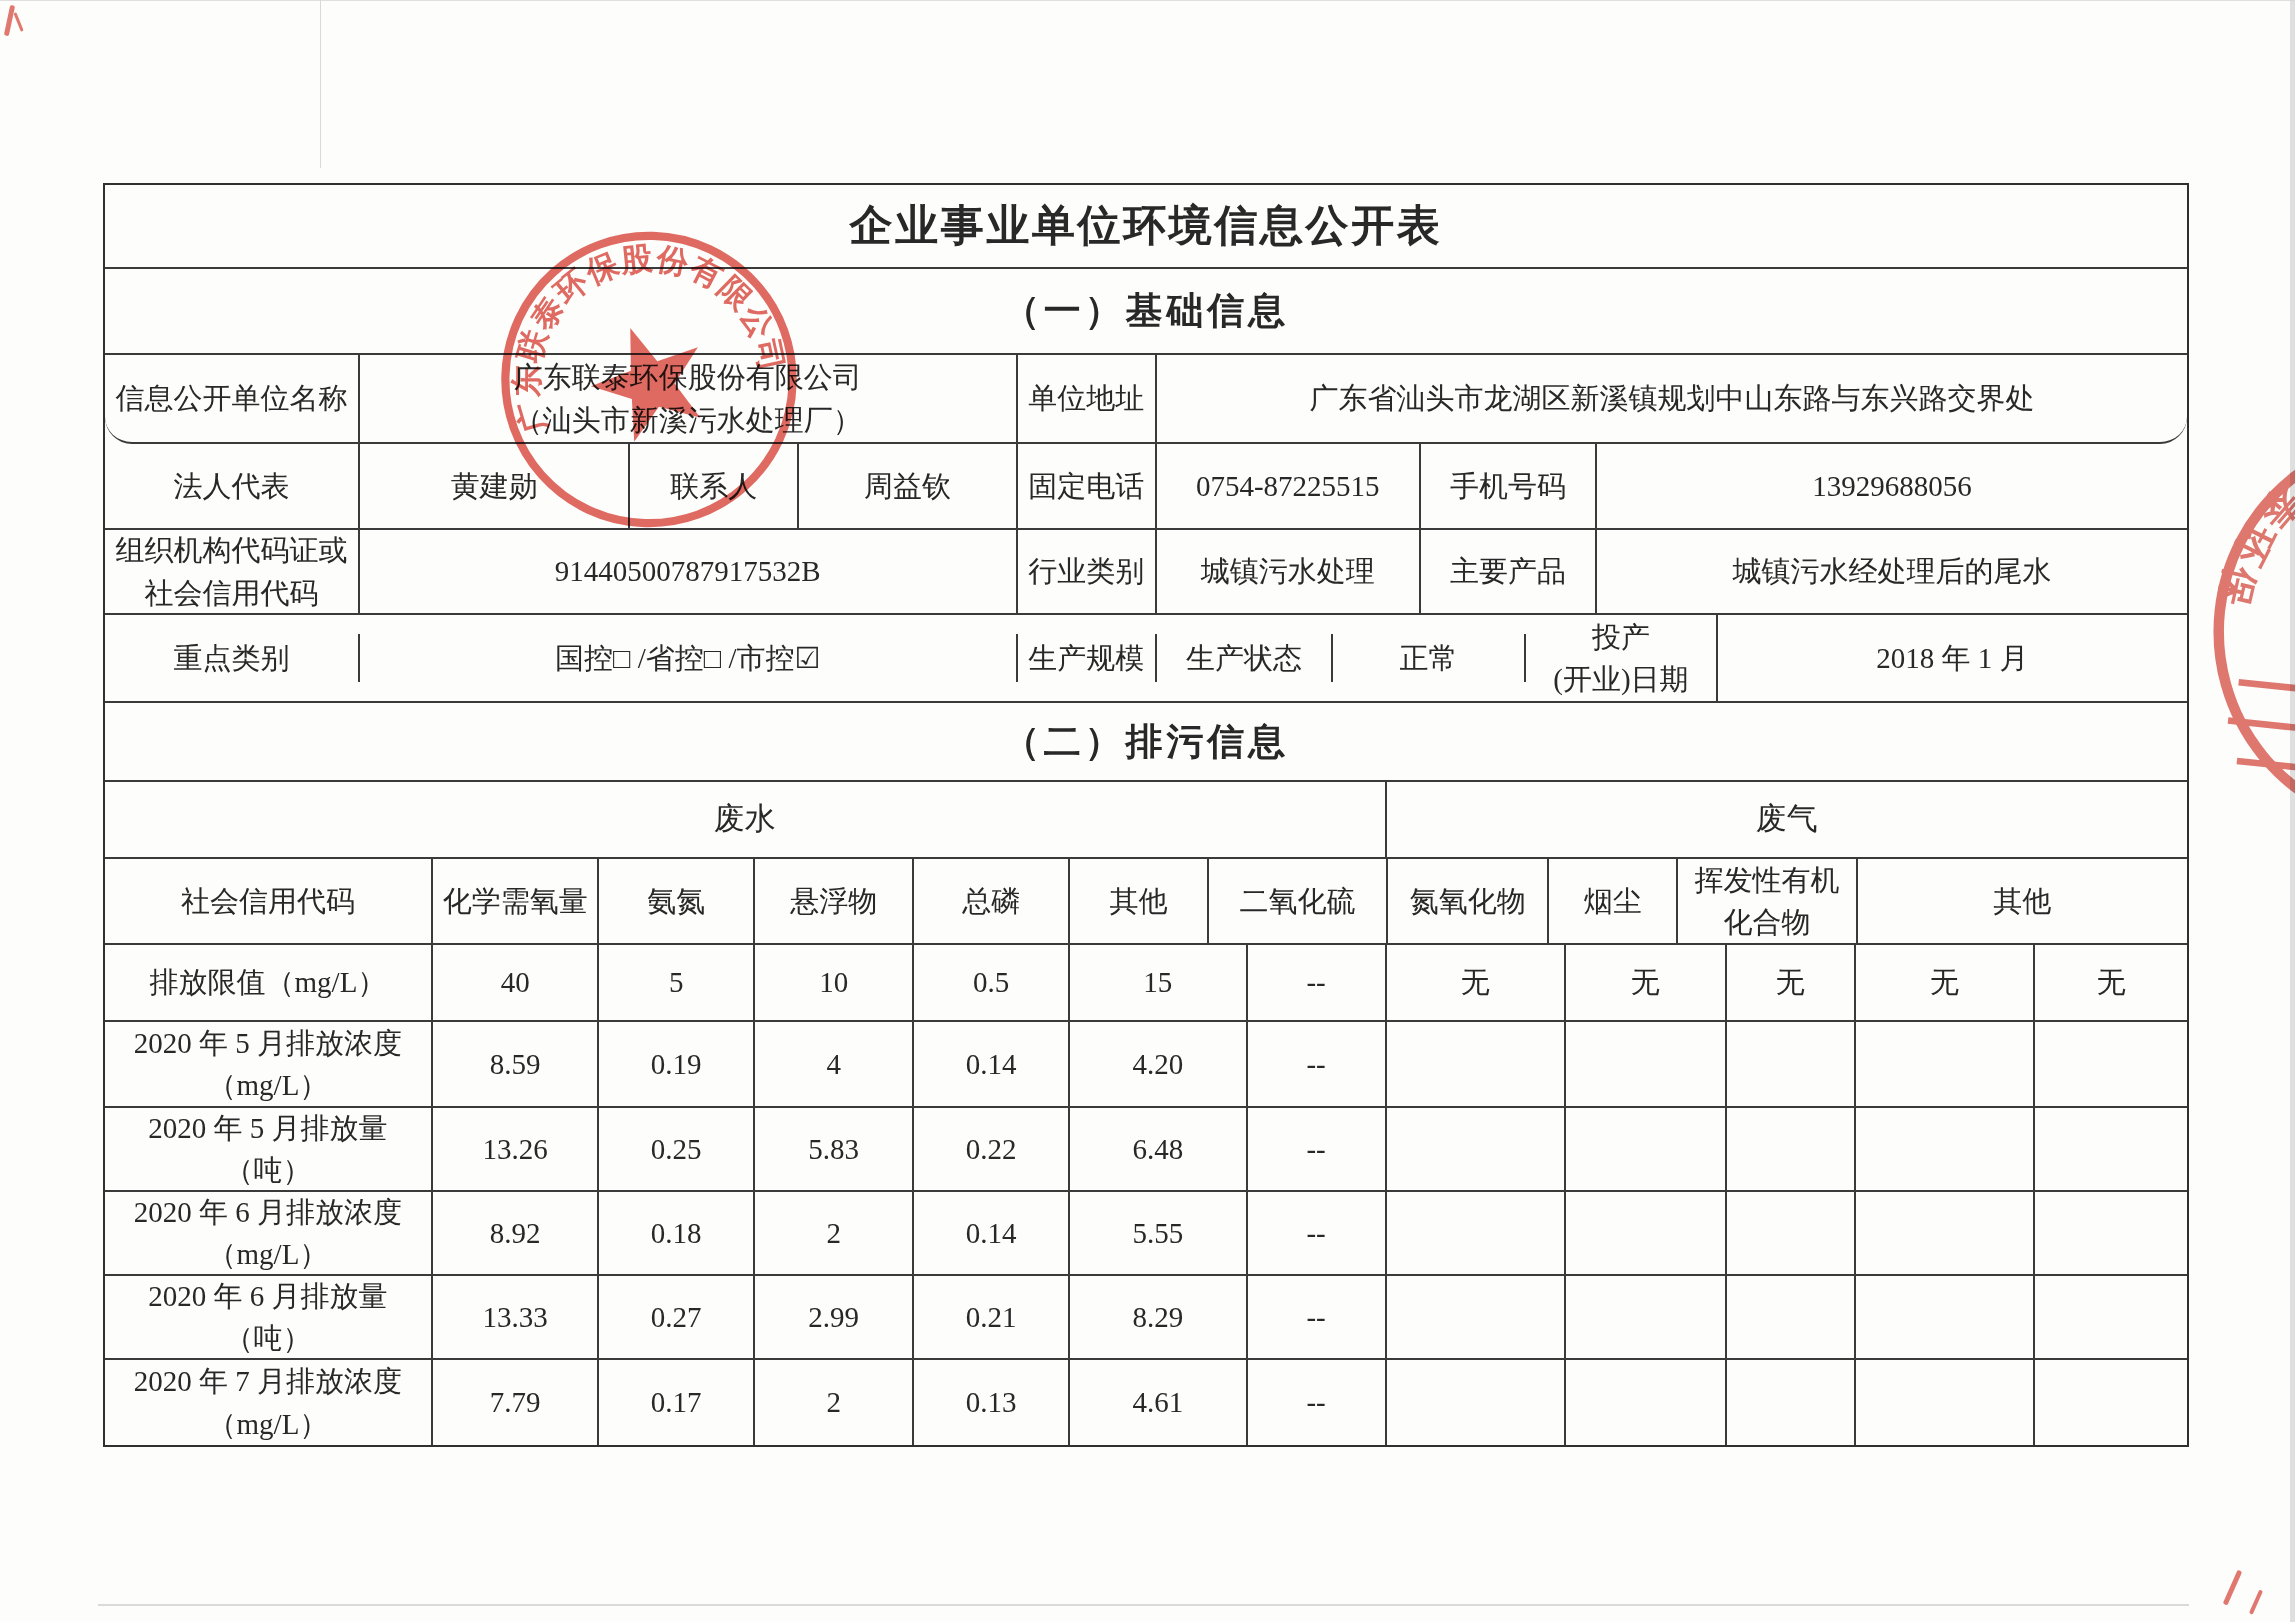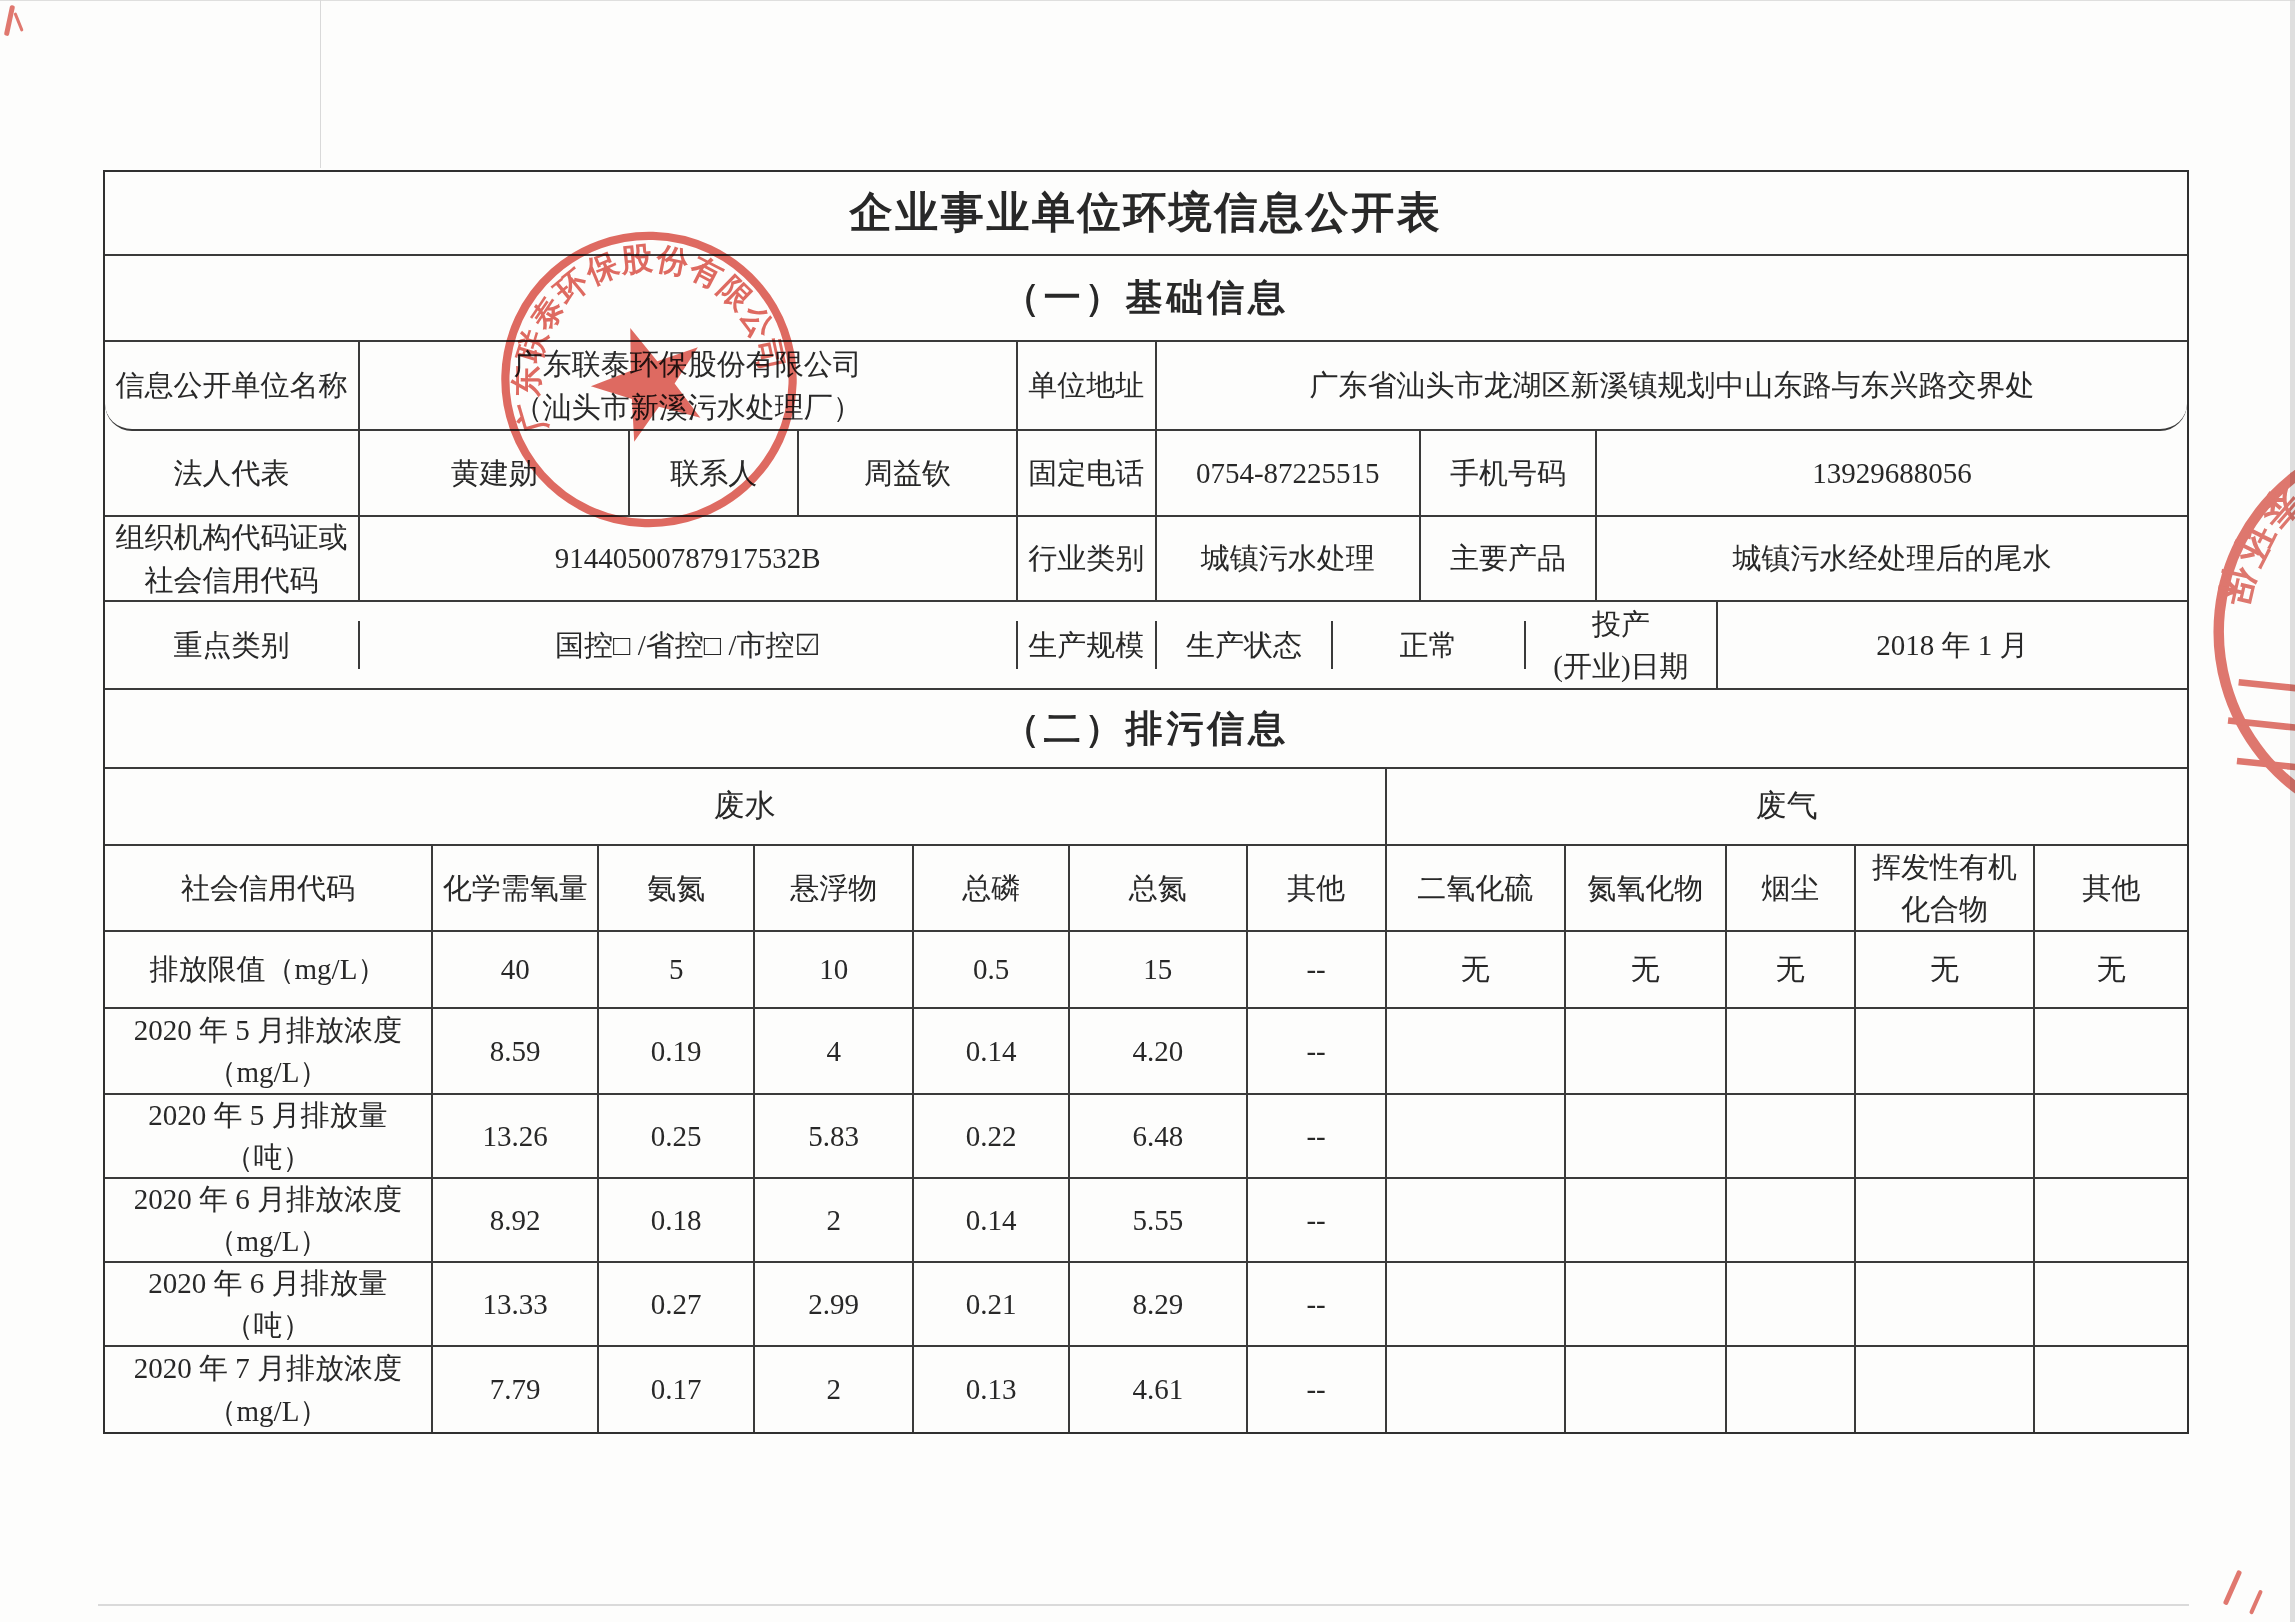--- a/index.html
+++ b/index.html
@@ -10,21 +10,21 @@
     overflow:hidden;
     font-family:"Liberation Serif","DejaVu Serif",serif;
     color:#282828;
   }
   .paper-edge-right{position:absolute;right:0;top:0;width:5.2px;height:100%;background:#c6c6c6;opacity:.55;}
   .paper-edge-top{position:absolute;left:0;top:0;width:100%;height:1.3px;background:#d2d2d2;opacity:.7;}
   .scan-vline{position:absolute;left:320px;top:0;width:1.3px;height:168px;background:#d9d9d9;}
   .scan-bottomline{position:absolute;left:98px;top:1604px;width:2091px;height:2px;background:#bdbdbd;opacity:.55;}
 
   .form{
-    position:absolute;left:103px;top:170px;width:2086px;
+    position:absolute;left:103px;top:183px;width:2086px;
     border:2.6px solid #303030;
     box-sizing:border-box;
     display:flex;flex-direction:column;
     background:transparent;
   }
   .row{display:flex;border-bottom:2px solid #3a3a3a;box-sizing:border-box;}
   .row.last{border-bottom:none;}
   .cell{
     border-right:2px solid #3a3a3a;
     box-sizing:border-box;
@@ -133,21 +133,20 @@
     <div class="cell group-cell fill">废气</div>
   </div>
 
   <div id="emissions">
       <div class="row" style="height: 86px;">
         <div class="cell c0">社会信用代码</div>
         <div class="cell c1">化学需氧量</div>
         <div class="cell c2">氨氮</div>
         <div class="cell c3">悬浮物</div>
         <div class="cell c4">总磷</div>
-        <div class="cell c5">总氮</div>
         <div class="cell c6">其他</div>
         <div class="cell c7">二氧化硫</div>
         <div class="cell c8">氮氧化物</div>
         <div class="cell c9">烟尘</div>
         <div class="cell c10">挥发性有机化合物</div>
         <div class="cell c11">其他</div>
       </div>
       <div class="row" style="height: 77px;">
         <div class="cell c0">排放限值（mg/L）</div>
         <div class="cell c1">40</div>

